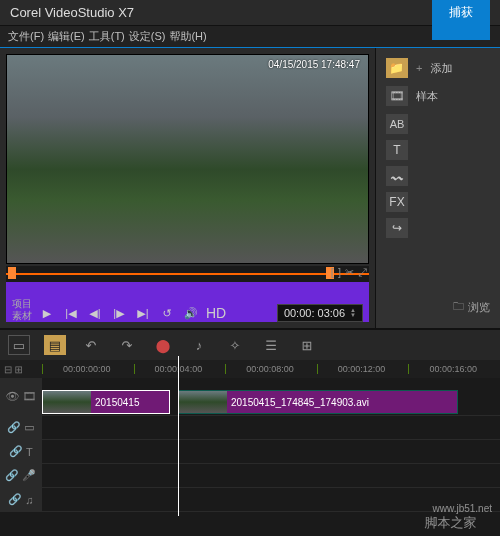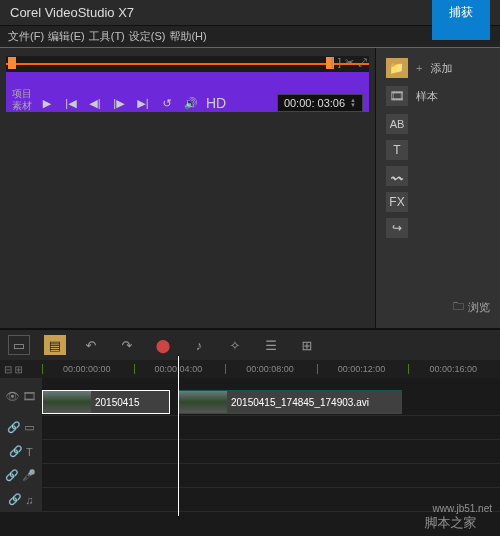--- a/index.html
+++ b/index.html
@@ -35,21 +35,21 @@
 .tb2-btn.bordered { border: 1px solid #555; }
 .timeline-header { height: 18px; background: #1e1e1e; display: flex; align-items: center; font-size: 9px; color: #888; padding-left: 42px; position: relative; }
 .th-icons { position: absolute; left: 4px; display: flex; gap: 2px; }
 .th-tick { flex: 1; border-left: 1px solid #4d7c0f; padding-left: 20px; }
 .timeline-playhead { position: absolute; left: 178px; top: 356px; bottom: 20px; width: 0; border-left: 1px solid #fff; z-index: 5; }
 .tracks { background: #1a1a1a; }
 .track { height: 38px; display: flex; border-bottom: 1px solid #2a2a2a; position: relative; }
 .track.small { height: 24px; }
 .track-head { width: 42px; background: #2a2a2a; display: flex; align-items: center; justify-content: center; gap: 3px; font-size: 11px; color: #888; }
 .track-body { flex: 1; position: relative; }
-.clip { position: absolute; top: 12px; bottom: 1px; background: #404040; border: 1px solid #0d5a4e; display: flex; align-items: center; overflow: hidden; }
+.clip { position: absolute; top: 12px; bottom: 1px; background: #701a75; border: 1px solid #0d5a4e; display: flex; align-items: center; overflow: hidden; }
 .clip.sel { border: 1px solid #fff; }
 .clip-thumb { width: 48px; height: 100%; background: linear-gradient(180deg,#6b7a7e,#2f4a2a,#555); flex-shrink: 0; }
 .clip-label { font-size: 10px; color: #fff; padding-left: 4px; white-space: nowrap; }
 .watermark { position: absolute; right: 8px; bottom: 4px; font-size: 13px; color: rgba(255,255,255,0.5); }
 .watermark .url { font-size: 10px; display: block; text-align: right; margin-left: 8px; }
 </style>
 </head>
 <body>
 
 <div class="titlebar">
@@ -60,20 +60,23 @@
 <div class="menubar">
   <span>文件(F)</span>
   <span>编辑(E)</span>
   <span>工具(T)</span>
   <span>设定(S)</span>
   <span>帮助(H)</span>
 </div>
 
 <div class="workspace">
   <div class="preview-area">
+    <div class="preview">
+      <span class="timestamp">04/15/2015 17:48:47</span>
+    </div>
     <div class="scrubber">
       <div class="scrubber-track"></div>
       <div class="scrubber-mark" style="left:2px"></div>
       <div class="scrubber-mark" style="left:320px"></div>
       <div class="scrubber-tools">
         <span>[</span>
         <span>]</span>
         <span>✂</span>
         <span>⤢</span>
       </div>
@@ -158,21 +161,21 @@
   <div class="track">
     <div class="track-head">
         <span>👁</span>
         <span>🎞</span>
       </div>
     <div class="track-body">
       <div class="clip sel" style="left:0;width:128px">
         <div class="clip-thumb"></div>
         <span class="clip-label">20150415</span>
       </div>
-      <div class="clip" style="left:136px;width:224px">
+      <div class="clip" style="left:136px;width:280px">
         <div class="clip-thumb"></div>
         <span class="clip-label">20150415_174845_174903.avi</span>
       </div>
     </div>
   </div>
   <div class="track small">
     <div class="track-head">
         <span>🔗</span>
         <span>▭</span>
       </div>

